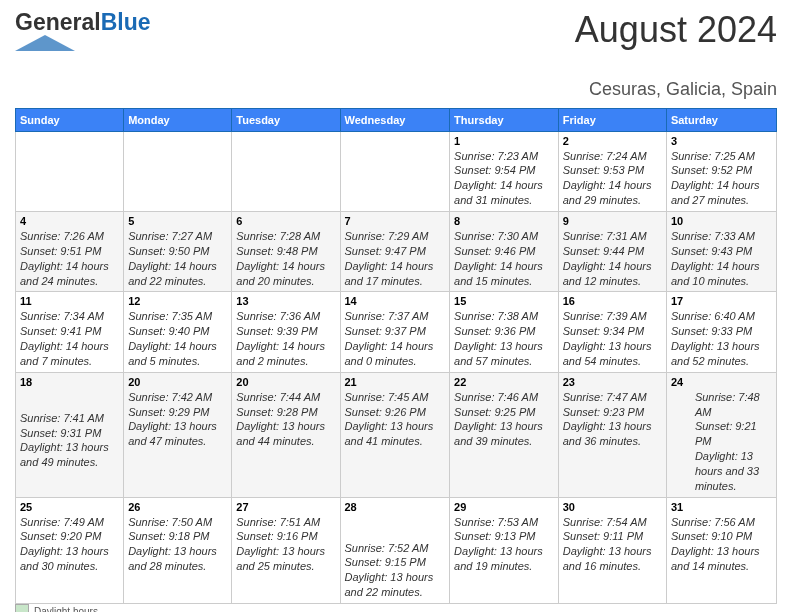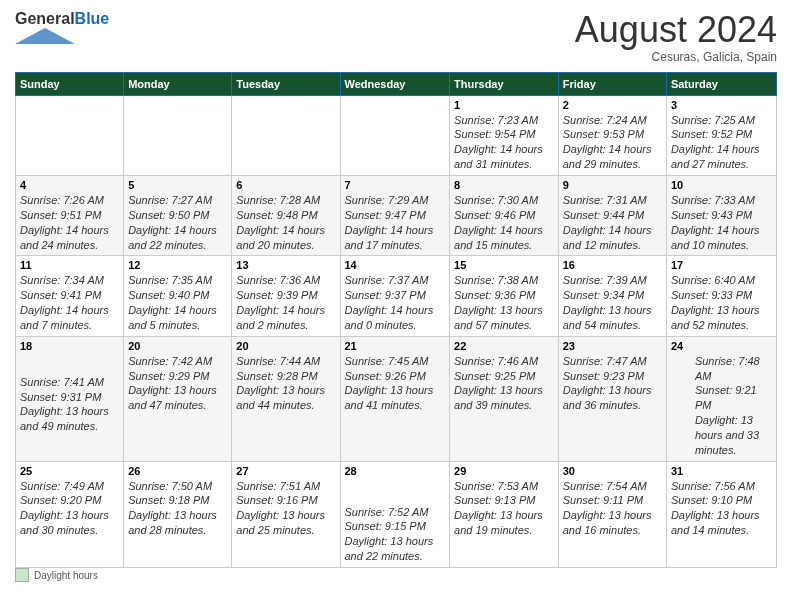--- a/index.html
+++ b/index.html
@@ -20,38 +20,39 @@
       justify-content: space-between;
       align-items: flex-start;
       margin-bottom: 8px;
     }
     .logo {
       display: flex;
       align-items: center;
       gap: 0px;
     }
     .logo-text {
-      font-size: 16px;
+      font-size: 23px;
       font-weight: bold;
       color: #333;
       line-height: 1.1;
     }
     .logo-text .blue { color: #1a6ab5; }
     .title-section {
       text-align: right;
     }
     .month-title {
       font-size: 36px;
       font-weight: normal;
       color: #333;
       line-height: 1.1;
     }
     .subtitle {
-      font-size: 12px;
+      font-size: 18px;
       color: #555;
+      margin-top: 29px;
     }
     .calendar {
       width: 100%;
       border-collapse: collapse;
       font-size: 9.5px;
     }
     .calendar th {
       background: #1a6ab5;
       color: #fff;
       text-align: left;
@@ -68,21 +69,21 @@
       min-height: 75px;
       height: 78px;
     }
     .calendar tr:nth-child(even) td {
       background: #f5f5f5;
     }
     .calendar tr:nth-child(odd) td {
       background: #fff;
     }
     .calendar thead tr th {
-      background: #14532d;
+      background: #3b82f6;
     }
     .day-num {
       font-weight: bold;
       font-size: 11px;
       margin-bottom: 2px;
       display: block;
     }
     .day-info {
       font-size: 11px;
       color: #333;

